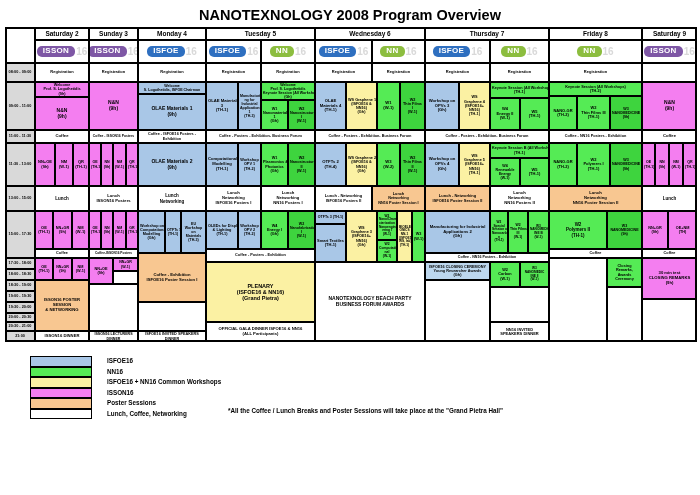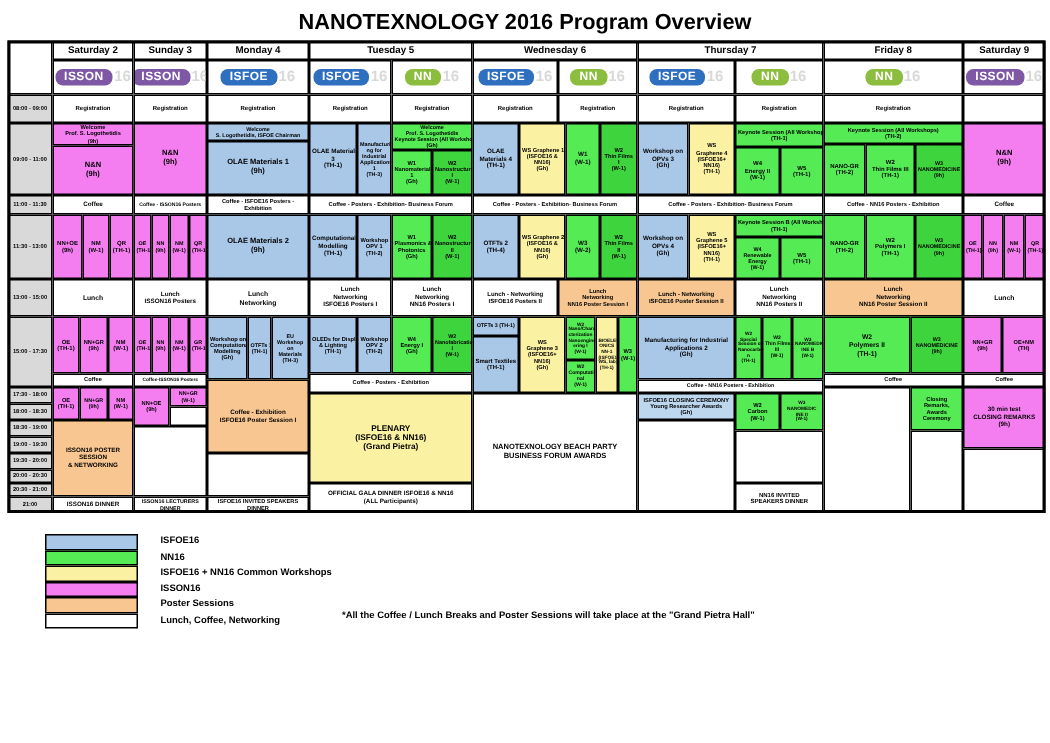--- a/index.html
+++ b/index.html
@@ -23,21 +23,21 @@
           border:1px solid #000;box-sizing:border-box;}
   .lglabel{position:absolute;left:107px;height:10.5px;line-height:10.5px;
            font-size:6.3px;font-weight:bold;white-space:nowrap;color:#000;}
   .footnote{position:absolute;left:228px;top:407px;font-size:6.3px;
             font-weight:bold;color:#000;white-space:nowrap;}
 </style>
 </head>
 <body>
 
 <div class="page">
-  <div class="title">NANOTEXNOLOGY 2016 Program Overview</div>
+  <div class="title">NANOTEXNOLOGY 2008 Program Overview</div>
   <div id="grid">
       <div class="cell" style="left: 5px; top: 27px; width: 30px; height: 36px; background: rgb(255, 255, 255); font-size: 4.5px;"></div>
       <div class="cell" style="left: 5px; top: 63px; width: 30px; height: 19px; background: rgb(217, 217, 217); font-size: 3.8px;">
         <div class="ln">08:00 - 09:00</div>
       </div>
       <div class="cell" style="left: 5px; top: 82px; width: 30px; height: 48px; background: rgb(217, 217, 217); font-size: 3.8px;">
         <div class="ln">09:00 - 11:00</div>
       </div>
       <div class="cell" style="left: 5px; top: 130px; width: 30px; height: 13px; background: rgb(217, 217, 217); font-size: 3.8px;">
         <div class="ln">11:00 - 11:30</div>

